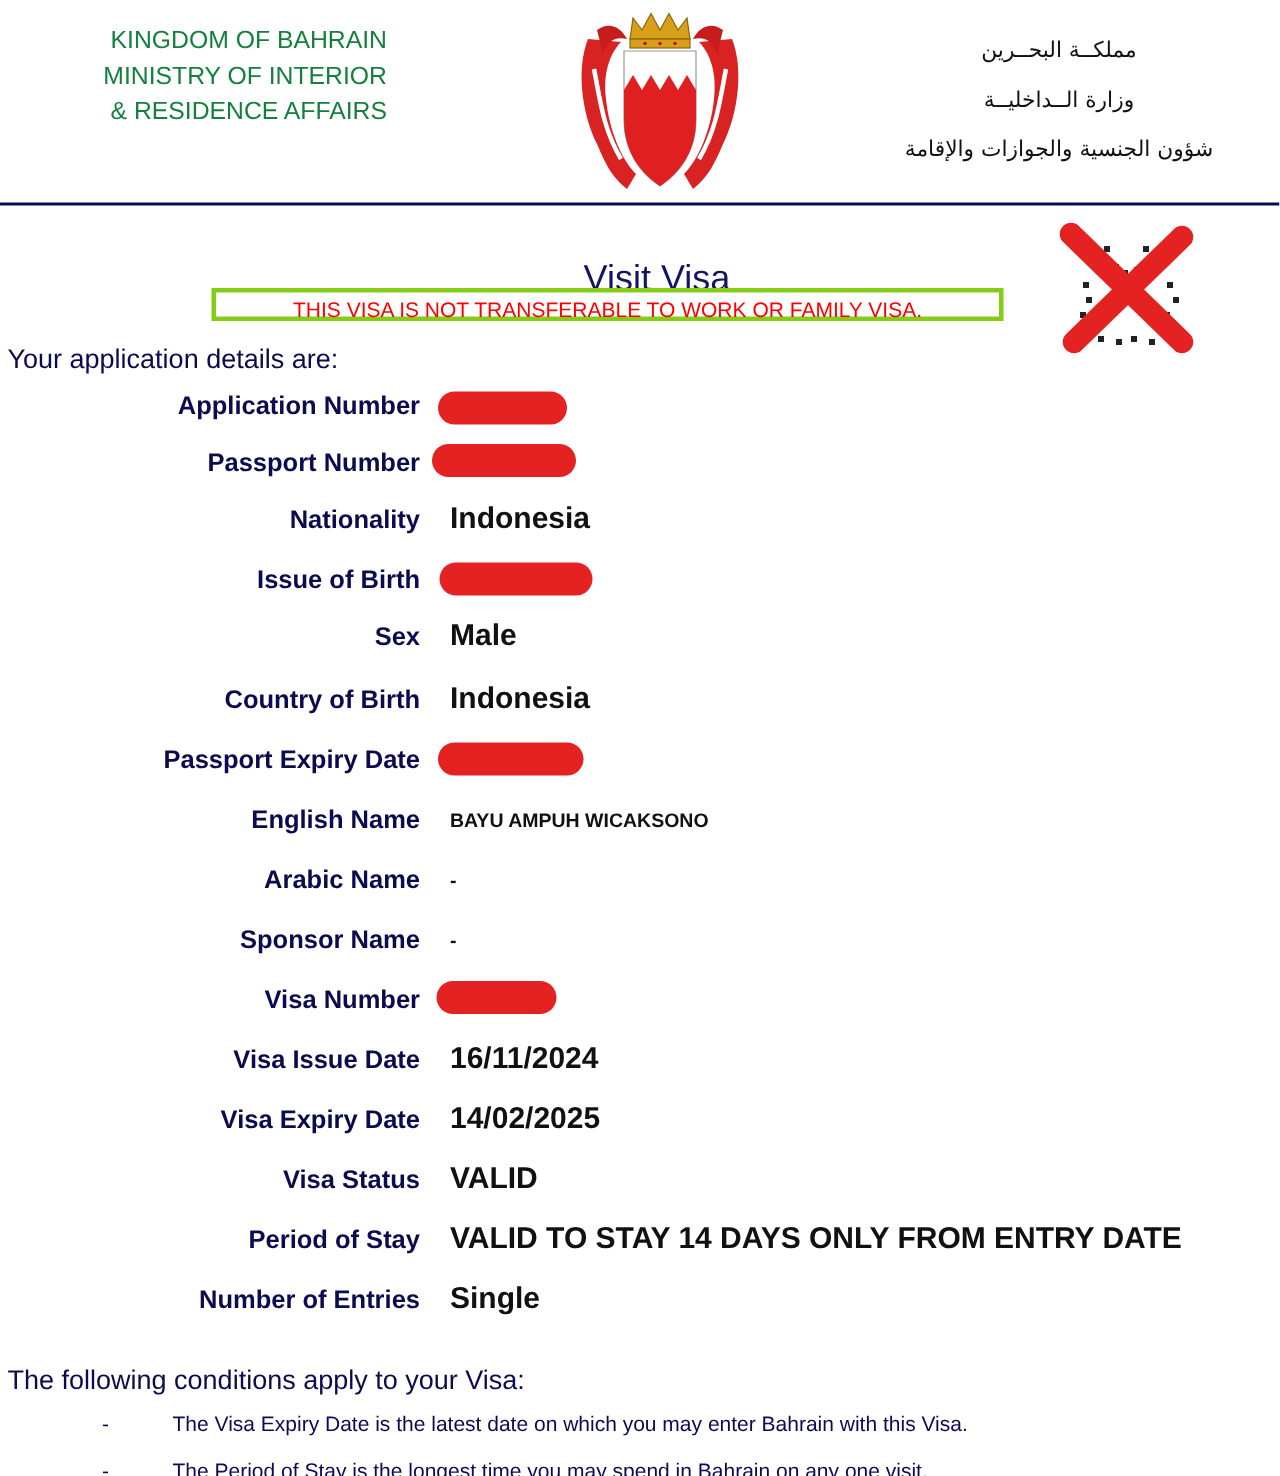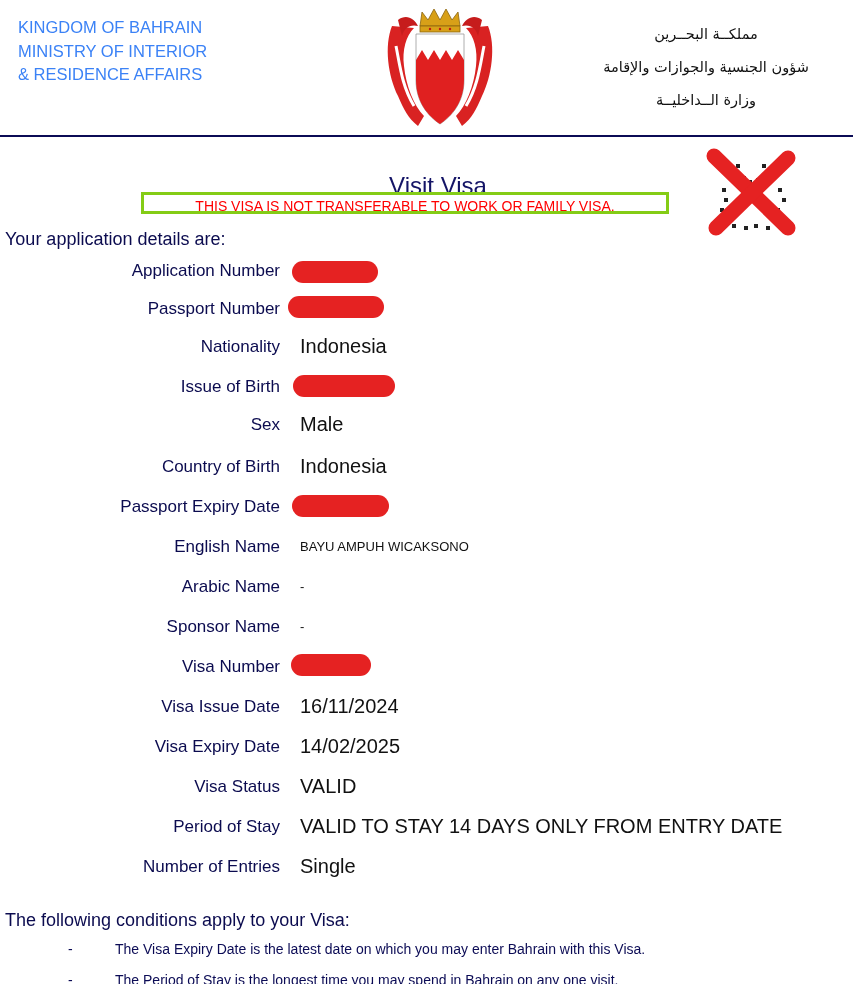--- a/index.html
+++ b/index.html
@@ -3,21 +3,21 @@
   <meta charset="utf-8">
   <style>
     html, body { margin: 0; padding: 0; background: #ffffff; }
     body {
       width: 853px; height: 984px; overflow: hidden; position: relative;
       font-family: "Liberation Sans", sans-serif; color: #0b0b4f;
     }
     .header { position: absolute; left: 0; top: 0; width: 853px; height: 137px; }
     .hdr-en {
       position: absolute; left: 18px; top: 16px; width: 240px;
-      text-align: left; font-size: 16.5px; line-height: 23.5px; color: #3b82f6;
+      text-align: right; font-size: 16.5px; line-height: 23.5px; color: #15803d;
     }
     .hdr-ar {
       position: absolute; left: 596px; top: 18px; width: 220px;
       text-align: center; font-size: 14.5px; line-height: 33px; color: #111;
       direction: rtl; font-family: "DejaVu Sans", sans-serif;
     }
     .emblem { position: absolute; left: 384px; top: 6px; width: 112px; height: 124px; }
     .hdr-rule { position: absolute; left: 0; top: 135px; width: 853px; height: 2px; background: #0b0b55; }
 
     .title {
@@ -27,21 +27,21 @@
     .notice {
       position: absolute; left: 141px; top: 192px; width: 528px; height: 22px;
       border: 3px solid #84cc16; box-sizing: border-box;
       color: #ff0000; font-size: 14px; line-height: 22px; text-align: center;
     }
     .qr { position: absolute; left: 702px; top: 148px; width: 96px; height: 88px; }
 
     .intro { position: absolute; left: 5px; top: 229px; font-size: 18px; color: #0b0b4f; }
 
     .details { position: absolute; left: 0; top: 257px; width: 853px; }
-    .row { position: absolute; left: 0; width: 853px; height: 30px; }
+    .row { position: absolute; left: 0; width: 853px; height: 30px; font-weight: bold; }
     .row .lbl {
       position: absolute; right: 573px; top: 4px; white-space: nowrap;
       font-size: 17px; color: #0b0b4f; text-align: right;
     }
     .row .val {
       position: absolute; left: 300px; top: 2px; white-space: nowrap;
       font-size: 20px; color: #111;
     }
     .row .val.small { font-size: 13px; top: 6px; }
     .redact {
@@ -77,22 +77,22 @@
     <circle cx="46" cy="23" r="1.2" fill="#c01818"></circle>
       <circle cx="56" cy="23" r="1.2" fill="#c01818"></circle>
       <circle cx="66" cy="23" r="1.2" fill="#c01818"></circle>
 
     <path d="M32 28 L80 28 L80 74 C80 96, 68 110, 56 118 C44 110, 32 96, 32 74 Z" fill="#ffffff" stroke="#999" stroke-width="0.8"></path>
     <path d="M32 54 L38 44 L44 54 L50 44 L56 54 L62 44 L68 54 L74 44 L80 54 L80 74 C80 96, 68 110, 56 118 C44 110, 32 96, 32 74 Z" fill="#e02020"></path>
   </svg>
 
   <div class="hdr-ar">
     <div>مملكــة البحــرين</div>
+    <div>وزارة الــداخليــة</div>
     <div>شؤون الجنسية والجوازات والإقامة</div>
-    <div>وزارة الــداخليــة</div>
   </div>
   <div class="hdr-rule"></div>
 </div>
 
 <div class="title">Visit Visa</div>
 <div class="notice">THIS VISA IS NOT TRANSFERABLE TO WORK OR FAMILY VISA.</div>
 
 <svg class="qr" viewBox="0 0 96 88">
   <rect x="16" y="14" width="70" height="70" fill="#ffffff"></rect>
   <g fill="#222">

